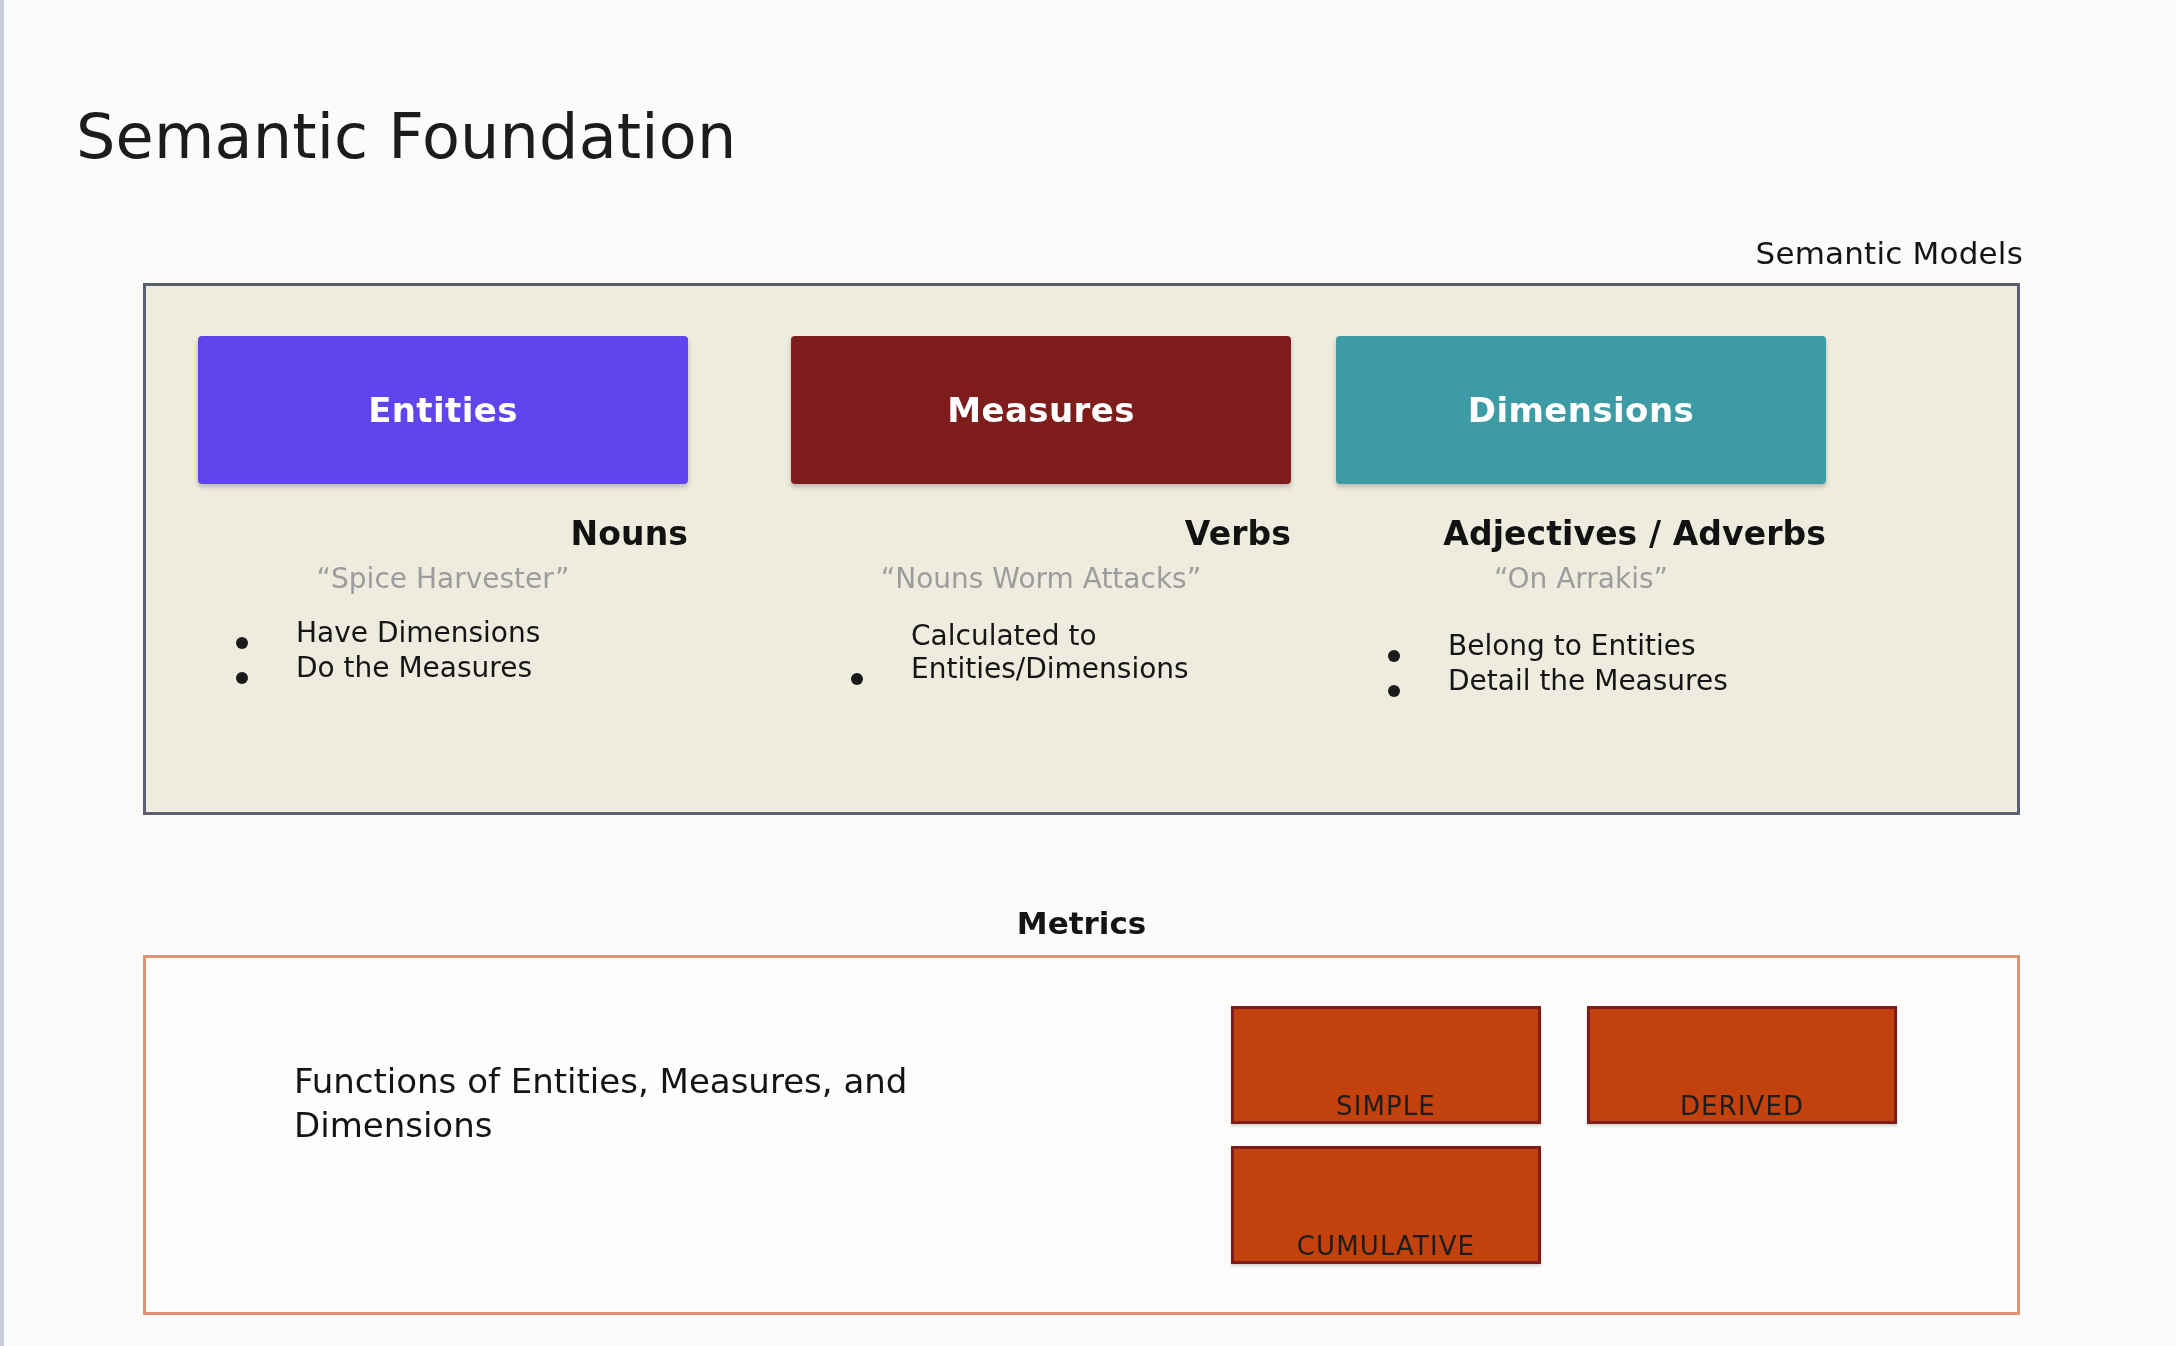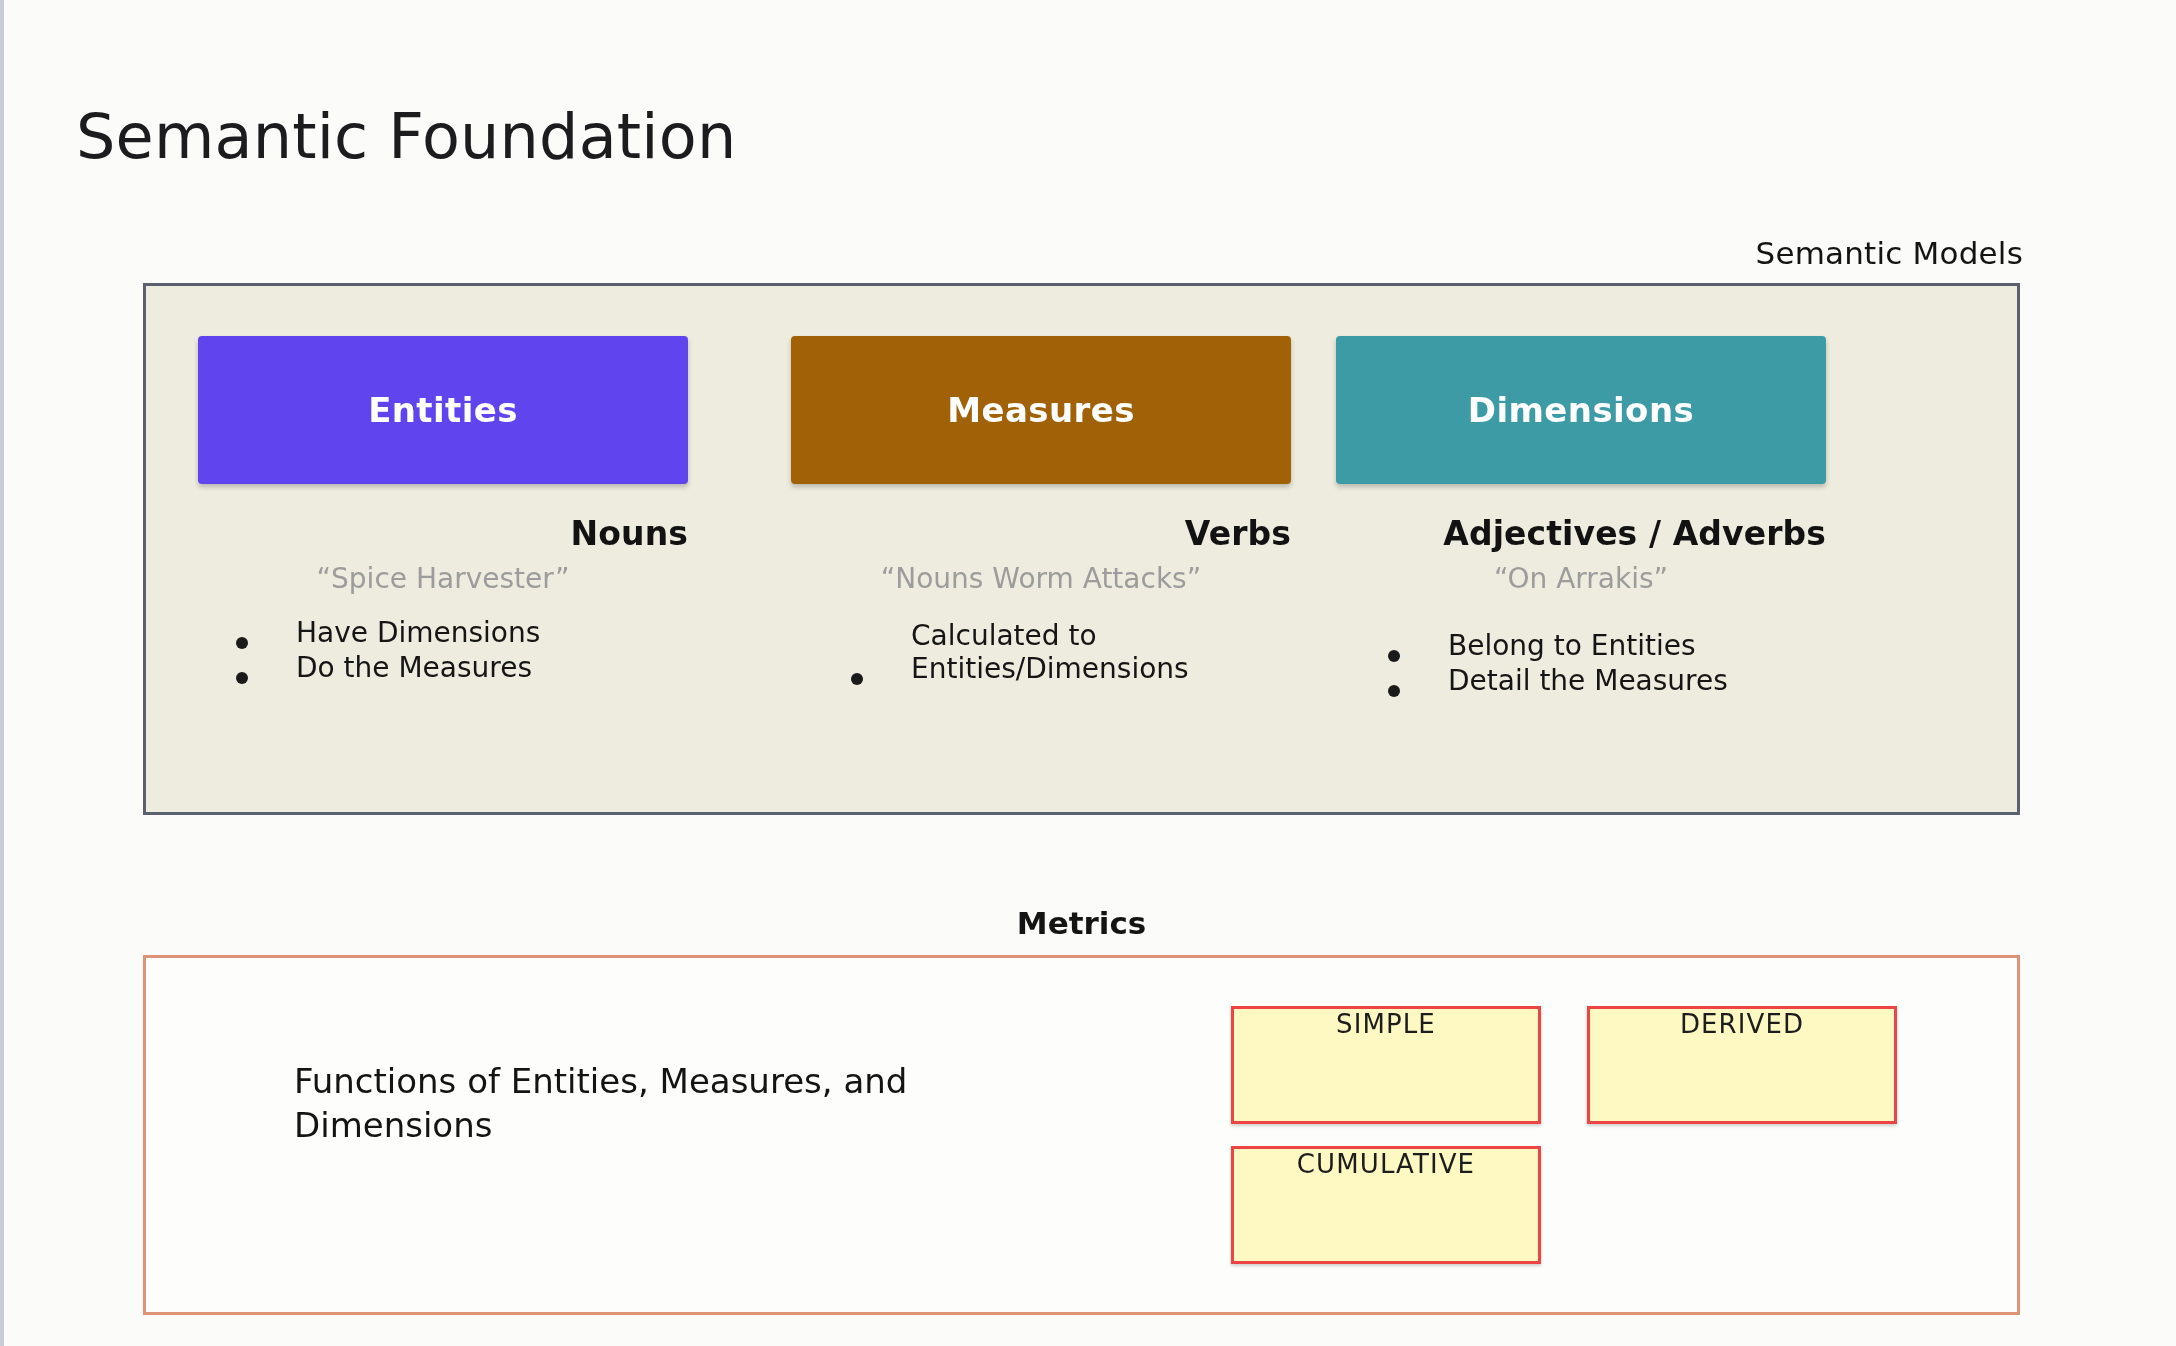--- a/index.html
+++ b/index.html
@@ -185,25 +185,25 @@
     left: 1085px;
     top: 48px;
     width: 690px;
     display: grid;
     grid-template-columns: 310px 310px;
     grid-template-rows: 118px 118px;
     column-gap: 46px;
     row-gap: 22px;
   }
   .metric-box {
-    border: 3px solid #ef4444;
-    background: #fef9c3;
+    border: 3px solid #7f1d1d;
+    background: #c2410c;
     box-shadow: 0 2px 3px rgba(0,0,0,0.18);
     display: flex;
-    align-items: flex-start;
+    align-items: flex-end;
     justify-content: center;
     box-sizing: border-box;
   }
   .metric-box-label {
     font-size: 26px;
     color: #1d1d1d;
     letter-spacing: 1.1px;
     font-weight: 400;
   }
 </style>
@@ -232,21 +232,21 @@
           <span class="bullet-text">Have Dimensions</span>
         </li>
         <li>
           <span class="bullet-dot"></span>
           <span class="bullet-text">Do the Measures</span>
         </li>
       </ul>
     </div>
 
     <div class="sm-col" id="sm-col-1">
-      <div class="pill" style="background:#a16207;">
+      <div class="pill" style="background:#7f1d1d;">
         <span class="pill-label">Measures</span>
       </div>
       <div class="pos-title">Verbs</div>
       <div class="pos-example">“Nouns Worm Attacks”</div>
       <ul class="bullets">
         <li>
           <span class="bullet-dot"></span>
           <span class="bullet-text" style="max-width:300px;">Calculated to Entities/Dimensions</span>
         </li>
       </ul>

